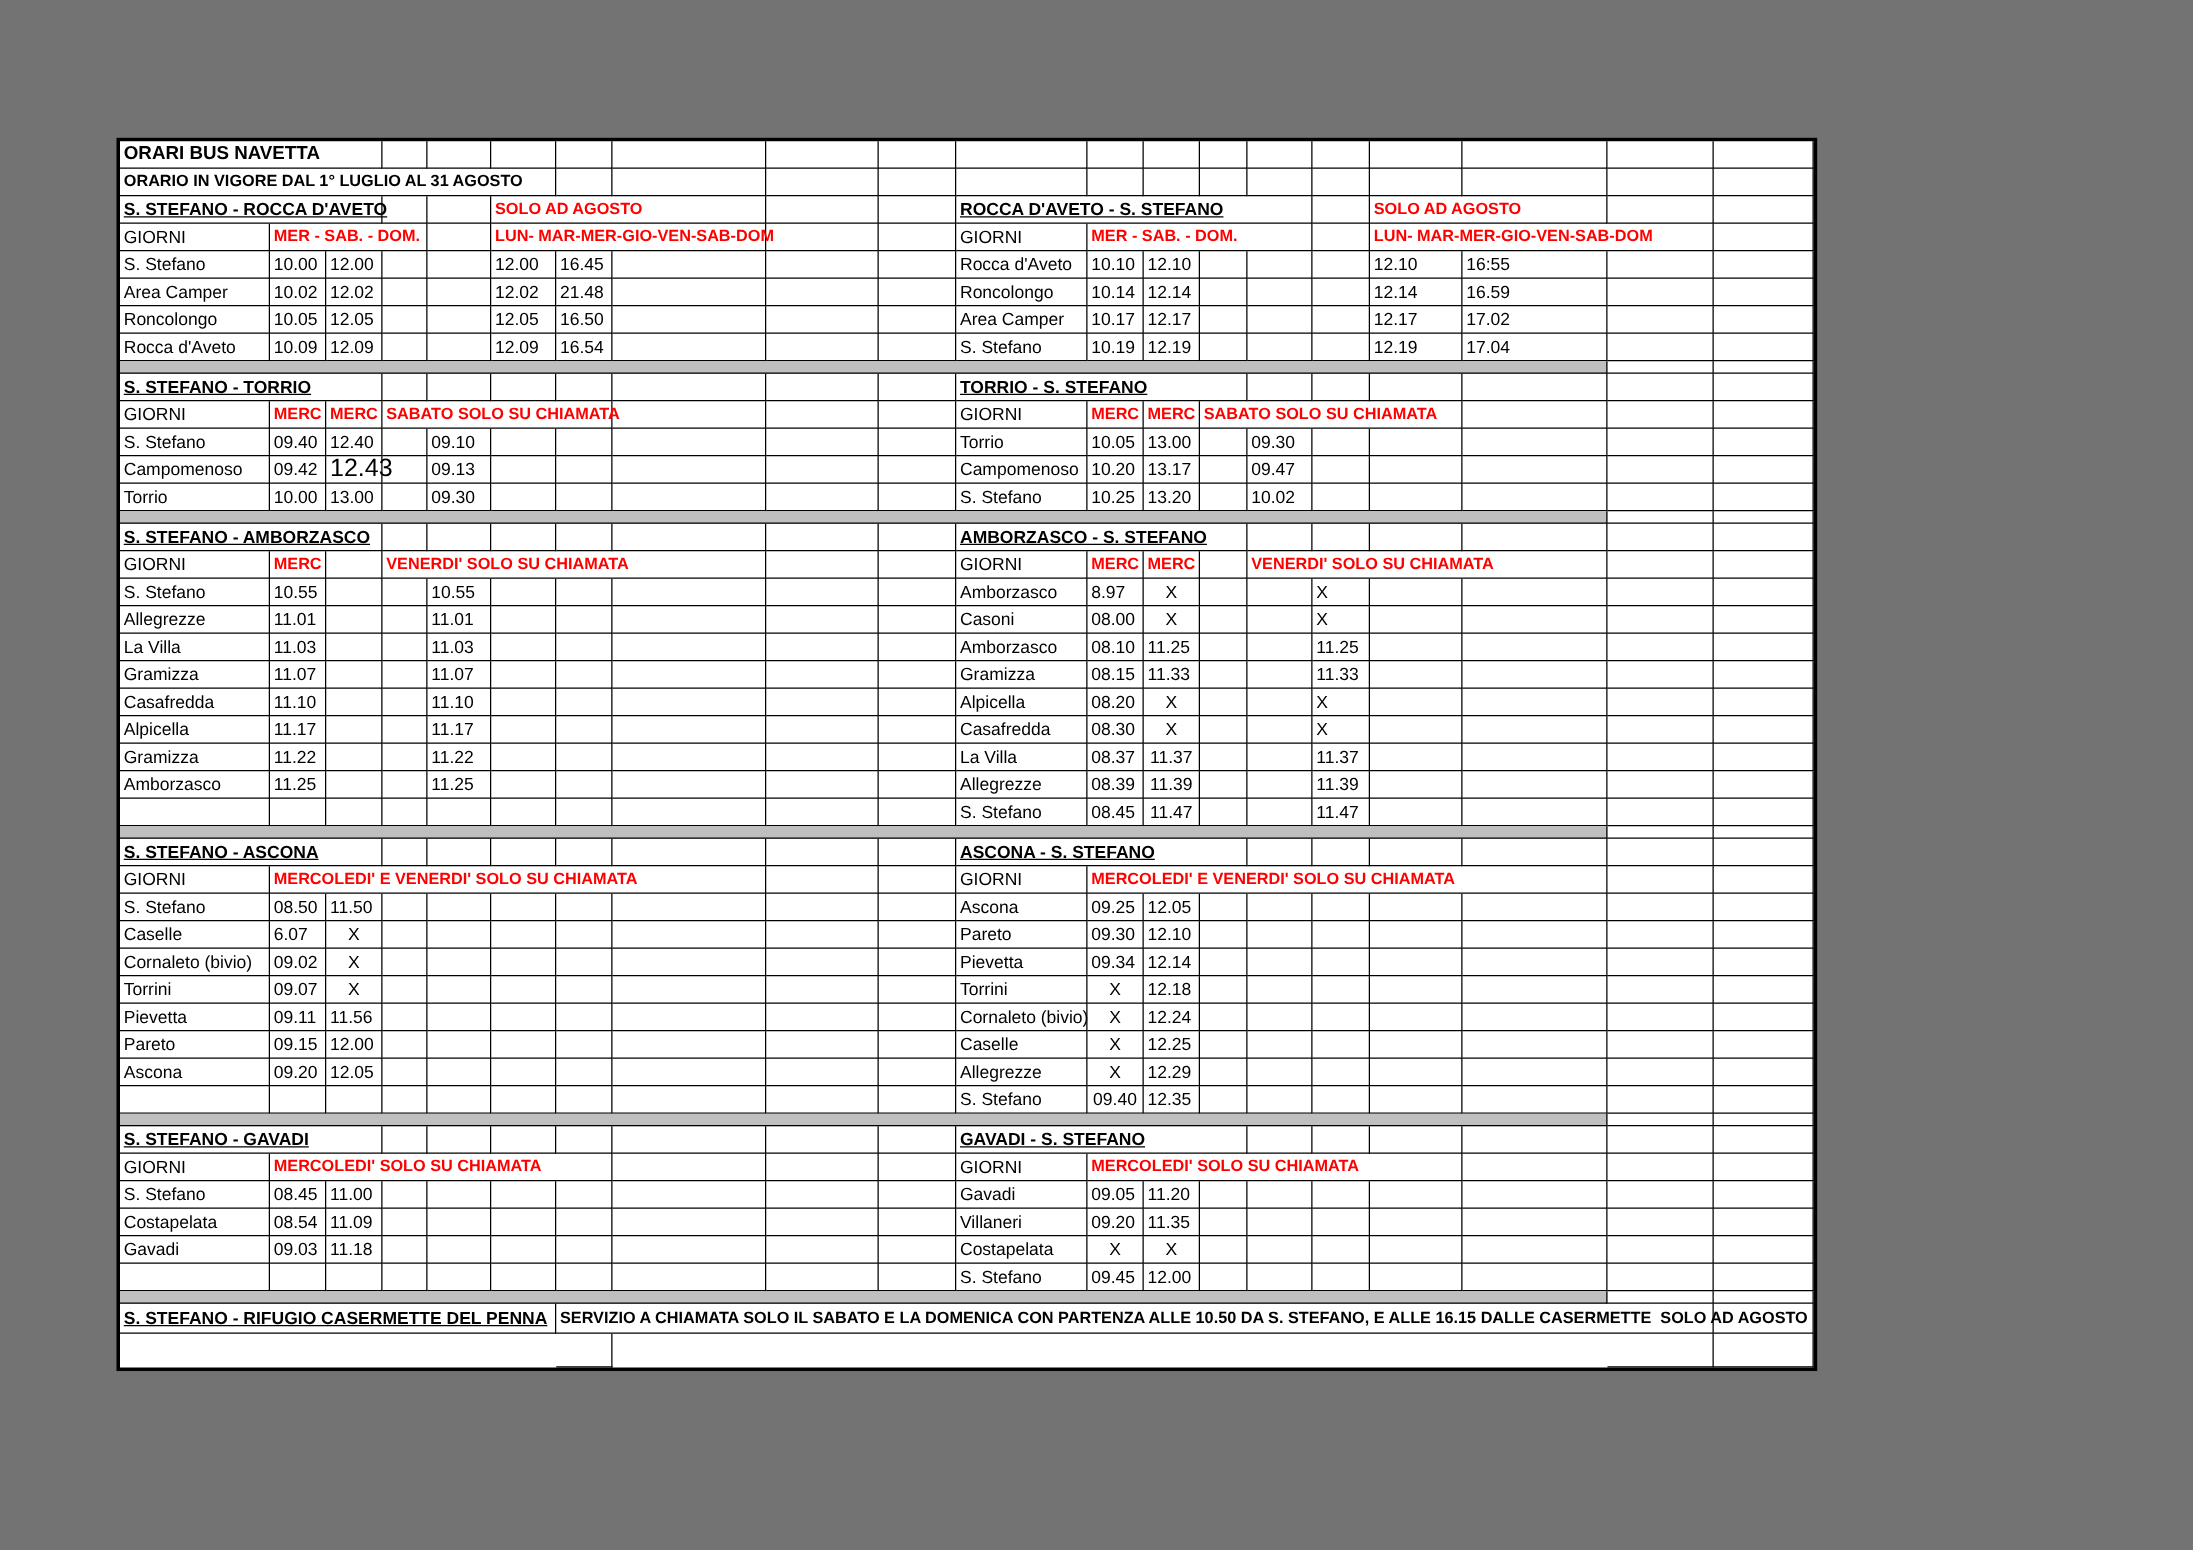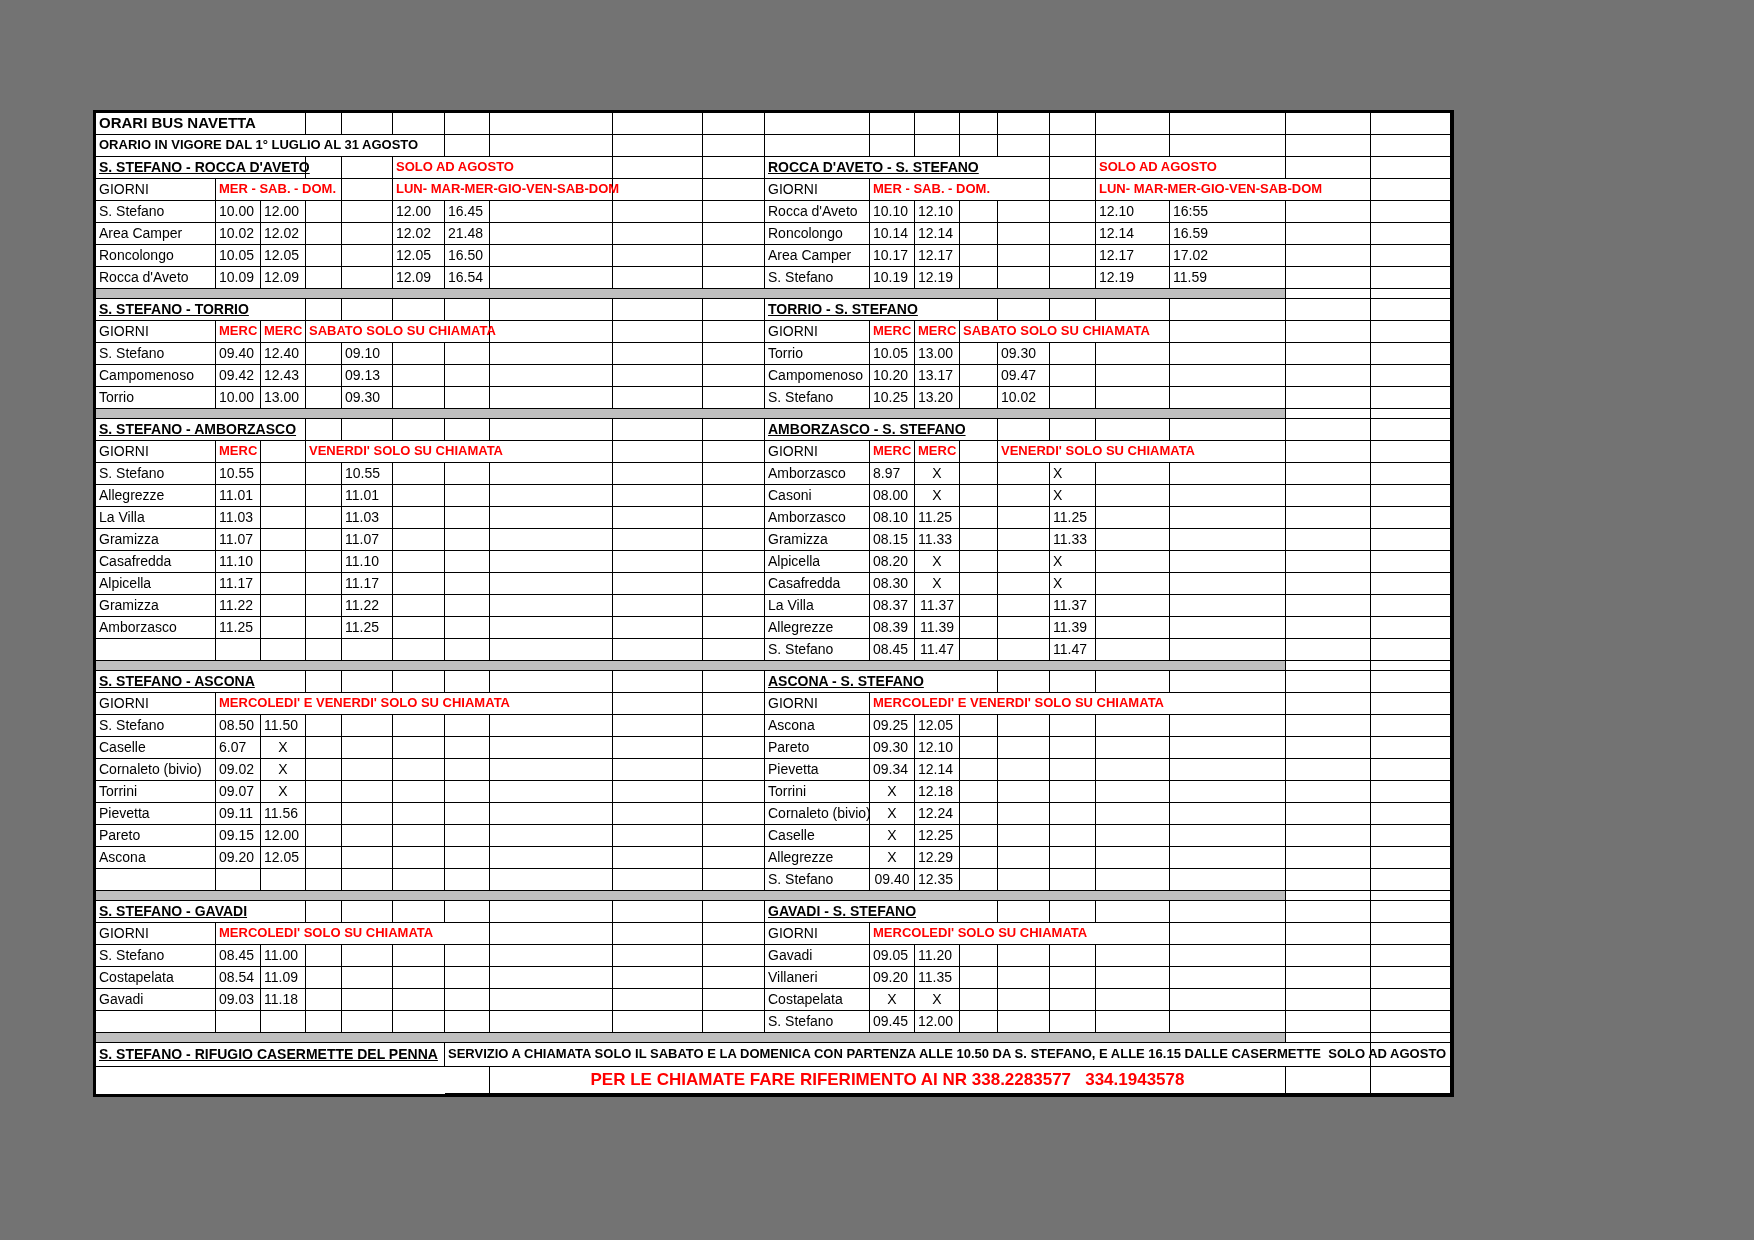--- a/index.html
+++ b/index.html
@@ -149,21 +149,21 @@
       <div class="cell" style="grid-area: 8 / 8 / auto / span 1; line-height: 20px;"></div>
       <div class="cell" style="grid-area: 8 / 9 / auto / span 1; line-height: 20px;"></div>
       <div class="cell" style="grid-area: 8 / 10 / auto / span 1; line-height: 20px;"></div>
       <div class="cell" style="grid-area: 8 / 11 / auto / span 1; line-height: 20px; font-size: 14px;">S. Stefano</div>
       <div class="cell" style="grid-area: 8 / 12 / auto / span 1; line-height: 20px; font-size: 14px;">10.19</div>
       <div class="cell" style="grid-area: 8 / 13 / auto / span 1; line-height: 20px; font-size: 14px;">12.19</div>
       <div class="cell" style="grid-area: 8 / 14 / auto / span 1; line-height: 20px;"></div>
       <div class="cell" style="grid-area: 8 / 15 / auto / span 1; line-height: 20px;"></div>
       <div class="cell" style="grid-area: 8 / 16 / auto / span 1; line-height: 20px;"></div>
       <div class="cell" style="grid-area: 8 / 17 / auto / span 1; line-height: 20px; font-size: 14px;">12.19</div>
-      <div class="cell" style="grid-area: 8 / 18 / auto / span 1; line-height: 20px; font-size: 14px;">11.59</div>
+      <div class="cell" style="grid-area: 8 / 18 / auto / span 1; line-height: 20px; font-size: 14px;">17.04</div>
       <div class="cell" style="grid-area: 8 / 19 / auto / span 1; line-height: 20px;"></div>
       <div class="cell" style="grid-area: 8 / 20 / auto / span 1; line-height: 20px;"></div>
       <div class="cell sep" style="grid-area: 9 / 1 / auto / span 18; line-height: 8px; background: rgb(191, 191, 191); font-size: 14px;"></div>
       <div class="cell" style="grid-area: 9 / 19 / auto / span 1; line-height: 8px;"></div>
       <div class="cell" style="grid-area: 9 / 20 / auto / span 1; line-height: 8px;"></div>
       <div class="cell" style="grid-area: 10 / 1 / auto / span 3; line-height: 20px; font-weight: 700; text-decoration: underline; font-size: 14px;">S. STEFANO - TORRIO</div>
       <div class="cell" style="grid-area: 10 / 4 / auto / span 1; line-height: 20px;"></div>
       <div class="cell" style="grid-area: 10 / 5 / auto / span 1; line-height: 20px;"></div>
       <div class="cell" style="grid-area: 10 / 6 / auto / span 1; line-height: 20px;"></div>
       <div class="cell" style="grid-area: 10 / 7 / auto / span 1; line-height: 20px;"></div>
@@ -206,21 +206,21 @@
       <div class="cell" style="grid-area: 12 / 13 / auto / span 1; line-height: 20px; font-size: 14px;">13.00</div>
       <div class="cell" style="grid-area: 12 / 14 / auto / span 1; line-height: 20px;"></div>
       <div class="cell" style="grid-area: 12 / 15 / auto / span 1; line-height: 20px; font-size: 14px;">09.30</div>
       <div class="cell" style="grid-area: 12 / 16 / auto / span 1; line-height: 20px;"></div>
       <div class="cell" style="grid-area: 12 / 17 / auto / span 1; line-height: 20px;"></div>
       <div class="cell" style="grid-area: 12 / 18 / auto / span 1; line-height: 20px;"></div>
       <div class="cell" style="grid-area: 12 / 19 / auto / span 1; line-height: 20px;"></div>
       <div class="cell" style="grid-area: 12 / 20 / auto / span 1; line-height: 20px;"></div>
       <div class="cell" style="grid-area: 13 / 1 / auto / span 1; line-height: 20px; font-size: 14px;">Campomenoso</div>
       <div class="cell" style="grid-area: 13 / 2 / auto / span 1; line-height: 20px; font-size: 14px;">09.42</div>
-      <div class="cell" style="grid-area: 13 / 3 / auto / span 1; line-height: 20px; font-size: 14px;">12.43</div>
+      <div class="cell" style="grid-area: 13 / 3 / auto / span 1; line-height: 20px; font-size: 20px;">12.43</div>
       <div class="cell" style="grid-area: 13 / 4 / auto / span 1; line-height: 20px;"></div>
       <div class="cell" style="grid-area: 13 / 5 / auto / span 1; line-height: 20px; font-size: 14px;">09.13</div>
       <div class="cell" style="grid-area: 13 / 6 / auto / span 1; line-height: 20px;"></div>
       <div class="cell" style="grid-area: 13 / 7 / auto / span 1; line-height: 20px;"></div>
       <div class="cell" style="grid-area: 13 / 8 / auto / span 1; line-height: 20px;"></div>
       <div class="cell" style="grid-area: 13 / 9 / auto / span 1; line-height: 20px;"></div>
       <div class="cell" style="grid-area: 13 / 10 / auto / span 1; line-height: 20px;"></div>
       <div class="cell" style="grid-area: 13 / 11 / auto / span 1; line-height: 20px; font-size: 14px;">Campomenoso</div>
       <div class="cell" style="grid-area: 13 / 12 / auto / span 1; line-height: 20px; font-size: 14px;">10.20</div>
       <div class="cell" style="grid-area: 13 / 13 / auto / span 1; line-height: 20px; font-size: 14px;">13.17</div>
@@ -756,17 +756,16 @@
       <div class="cell" style="grid-area: 44 / 18 / auto / span 1; line-height: 20px;"></div>
       <div class="cell" style="grid-area: 44 / 19 / auto / span 1; line-height: 20px;"></div>
       <div class="cell" style="grid-area: 44 / 20 / auto / span 1; line-height: 20px;"></div>
       <div class="cell sep" style="grid-area: 45 / 1 / auto / span 18; line-height: 8px; background: rgb(191, 191, 191); font-size: 14px;"></div>
       <div class="cell" style="grid-area: 45 / 19 / auto / span 1; line-height: 8px;"></div>
       <div class="cell" style="grid-area: 45 / 20 / auto / span 1; line-height: 8px;"></div>
       <div class="cell" style="grid-area: 46 / 1 / auto / span 6; line-height: 22px; font-weight: 700; text-decoration: underline; font-size: 14px;">S. STEFANO - RIFUGIO CASERMETTE DEL PENNA</div>
       <div class="cell" style="grid-area: 46 / 7 / auto / span 13; line-height: 22px; font-weight: 700; font-size: 13px;">SERVIZIO A CHIAMATA SOLO IL SABATO E LA DOMENICA CON PARTENZA ALLE 10.50 DA S. STEFANO, E ALLE 16.15 DALLE CASERMETTE  SOLO AD AGOSTO</div>
       <div class="cell" style="grid-area: 46 / 20 / auto / span 1; line-height: 22px;"></div>
       <div class="cell" style="grid-area: 47 / 7 / auto / span 1; line-height: 25px;"></div>
-      <div class="cell ctr" style="grid-area: 47 / 8 / auto / span 11; line-height: 25px; font-weight: 700; color: rgb(255, 0, 0); font-size: 17px;">PER LE CHIAMATE FARE RIFERIMENTO AI NR 338.2283577   334.1943578</div>
       <div class="cell" style="grid-area: 47 / 19 / auto / span 1; line-height: 25px;"></div>
       <div class="cell" style="grid-area: 47 / 20 / auto / span 1; line-height: 25px;"></div>
     </div>
 </div>
 
 </body></html>

